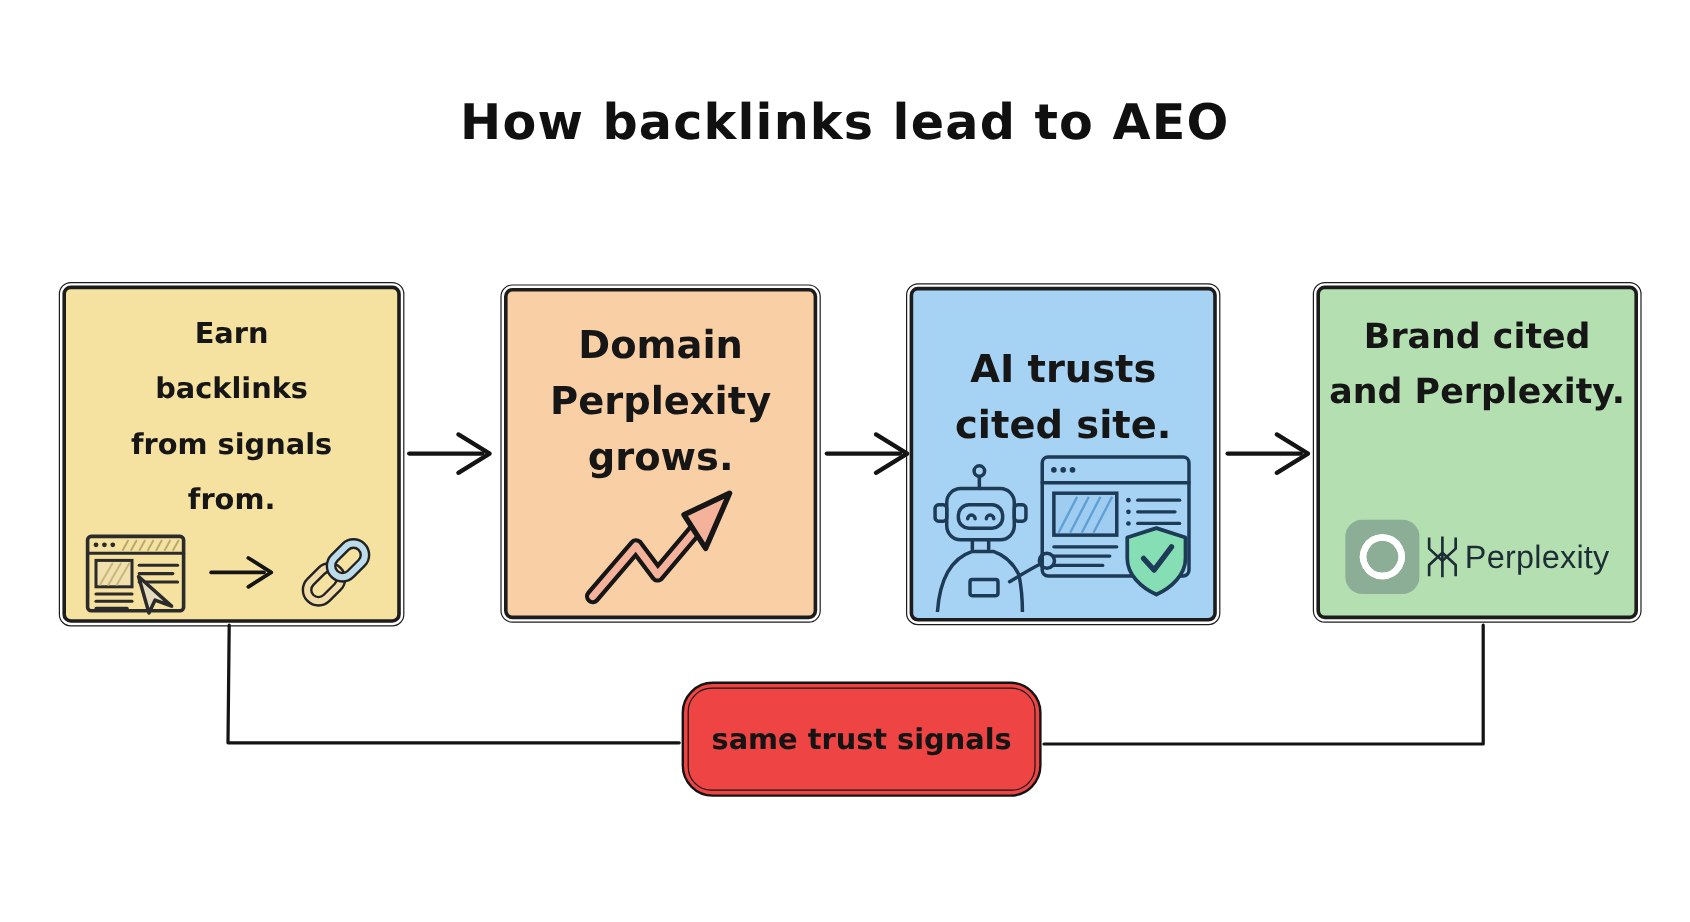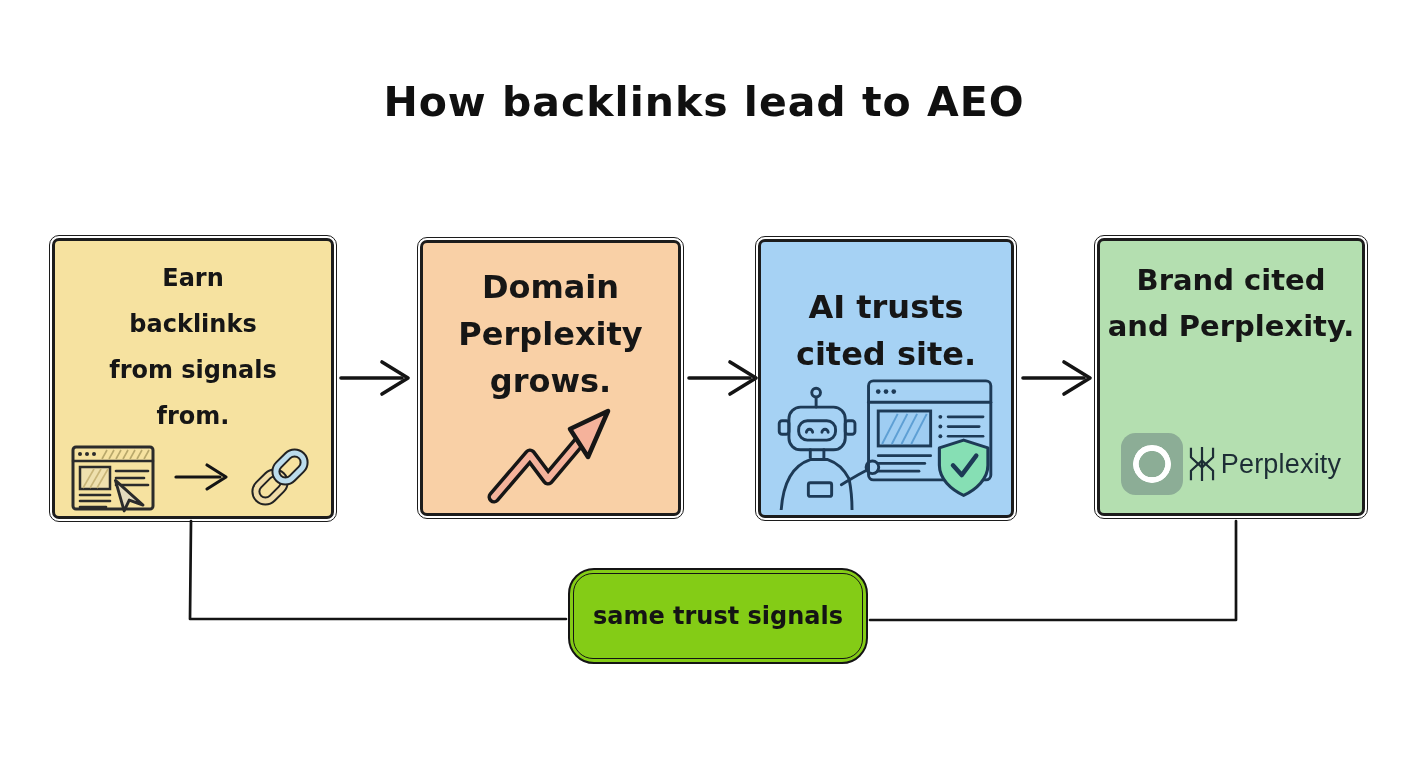--- a/index.html
+++ b/index.html
@@ -28,21 +28,21 @@
   .b3 .box-text { font-size:32px; line-height:47px; padding-top:42px; }
   .b4 .box-text { font-size:29px; line-height:46px; padding-top:16px; }
   .icon-row { margin-top:auto; margin-bottom:10px; display:flex; align-items:center; gap:12px; }
   .b2 .icon-row { margin-bottom:16px; }
   .b4 .icon-row { margin-bottom:18px; gap:2px; }
   .mid-arrow { position:absolute; top:356px; width:76px; height:44px; }
   .ma1 { left:338px; } .ma2 { left:686px; } .ma3 { left:1020px; }
   .connectors { position:absolute; left:0; top:0; width:1408px; height:768px; pointer-events:none; }
   .callout {
     position:absolute; left:568px; top:568px; width:300px; height:96px;
-    background:#84cc16; border:2.5px solid #141414; border-radius:26px;
+    background:#ef4444; border:2.5px solid #141414; border-radius:26px;
     display:flex; flex-direction:column; justify-content:center; align-items:center;
     font-weight:700; font-size:24px; line-height:33px; text-align:center; color:#141414;
   }
   .callout::before {
     content:""; position:absolute; inset:3px; border:1.5px solid #141414;
     border-radius:20px; pointer-events:none;
   }
   .callout span { display:block; position:relative; }
   .pplx-word { font-family:"Liberation Sans", sans-serif; font-size:27px; font-weight:400; color:#1d2d35; letter-spacing:0.2px; }
 </style>

